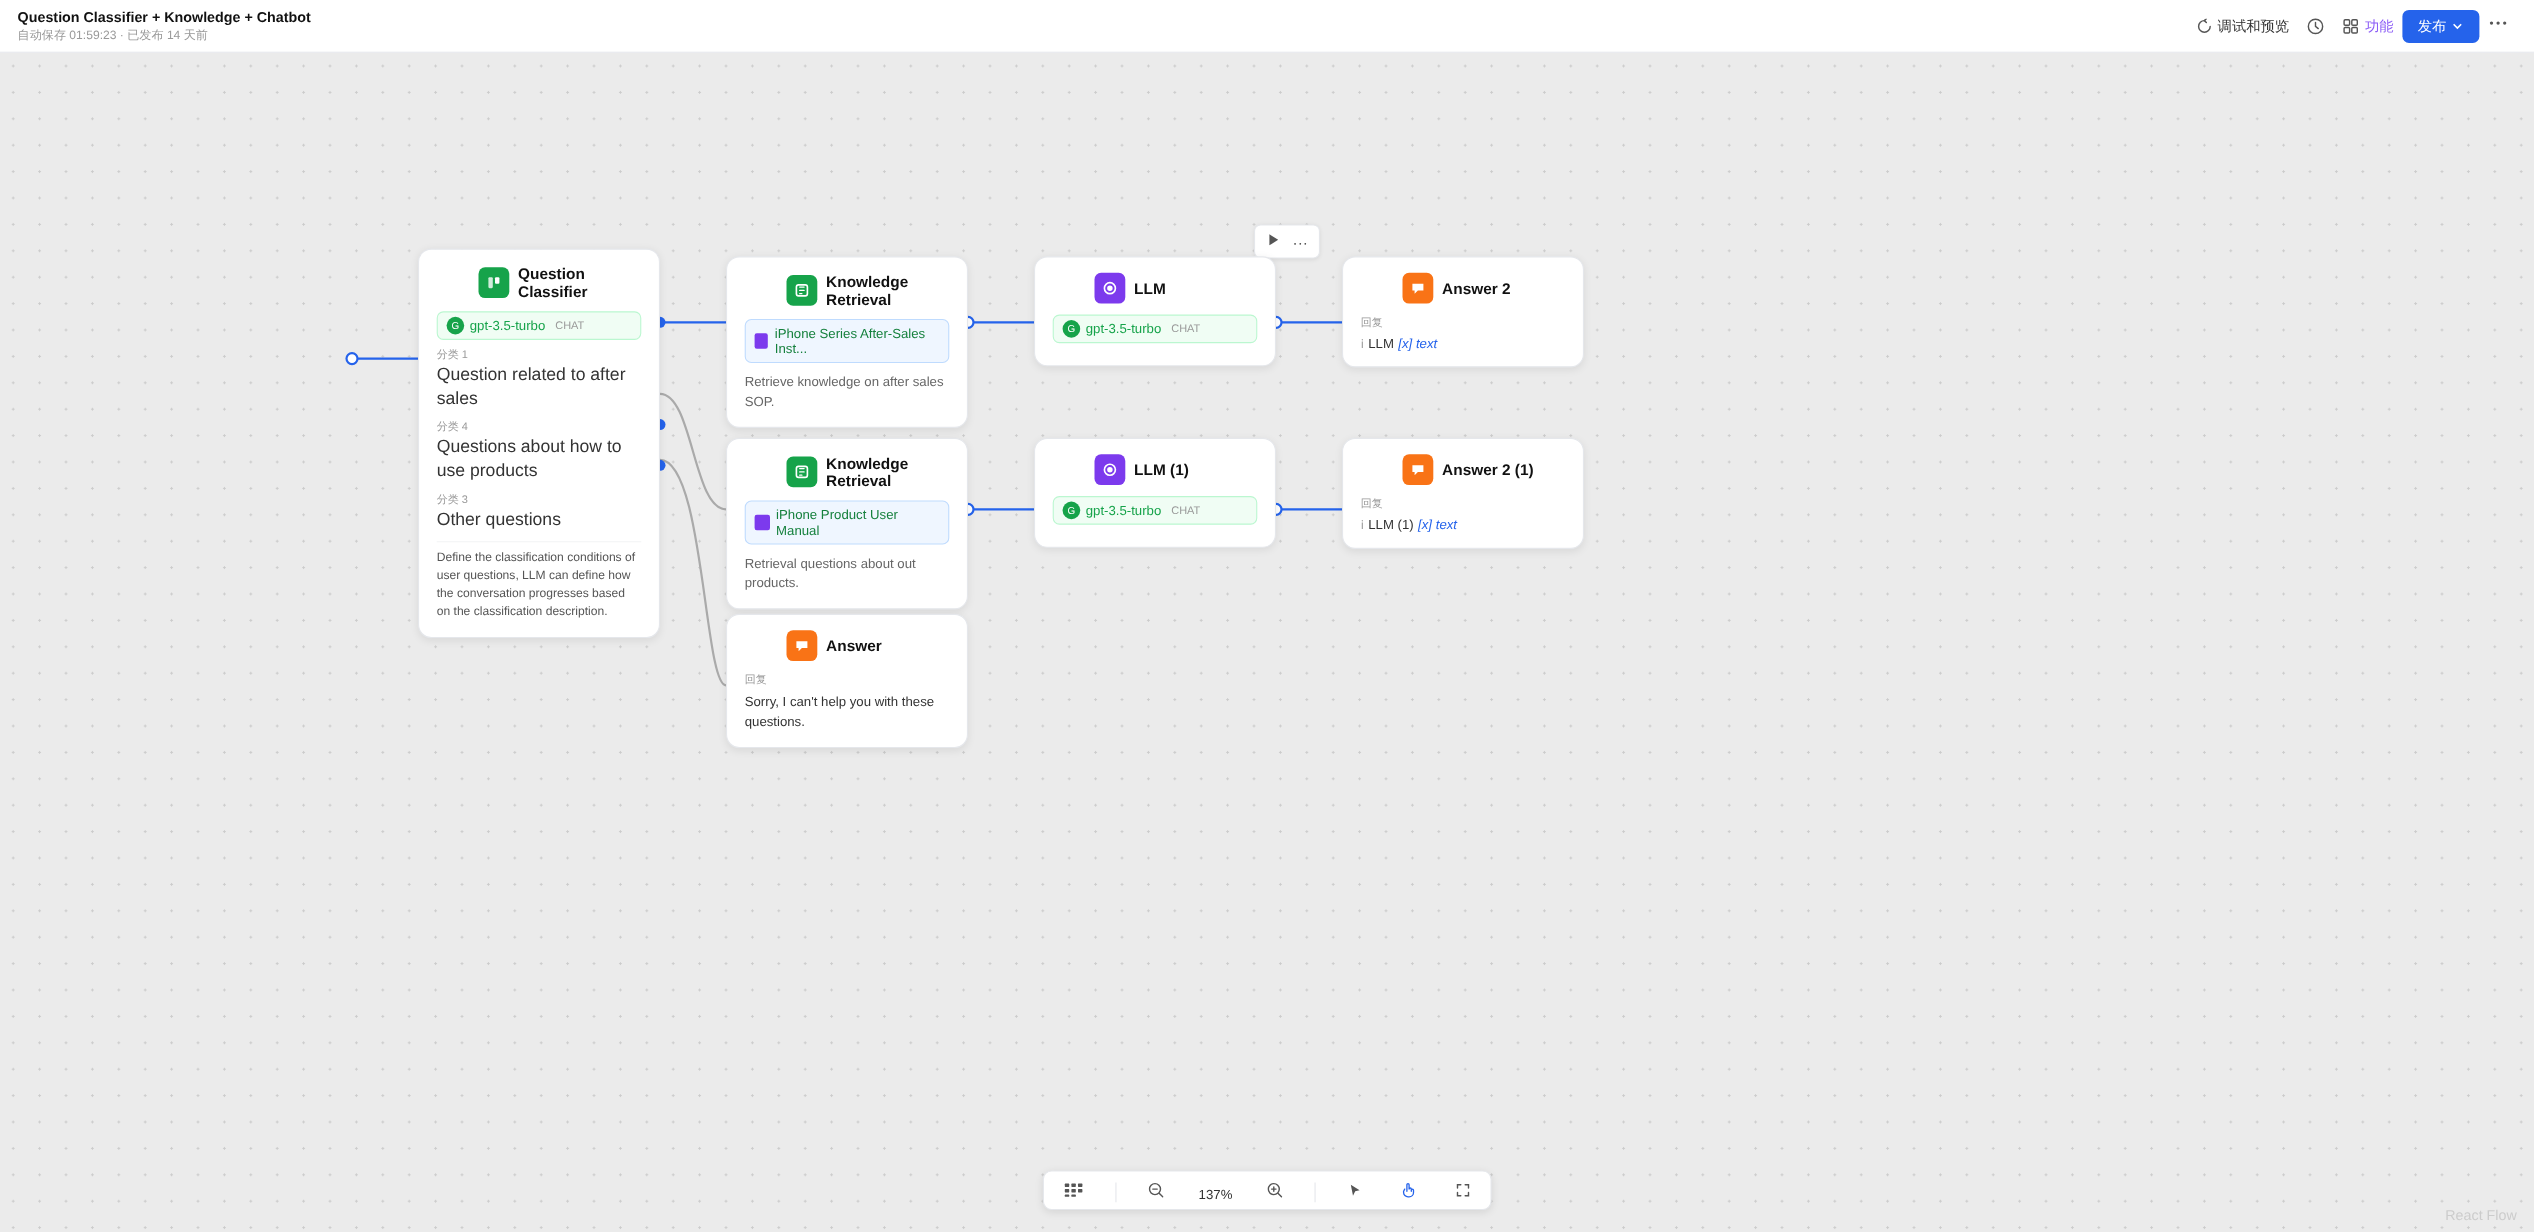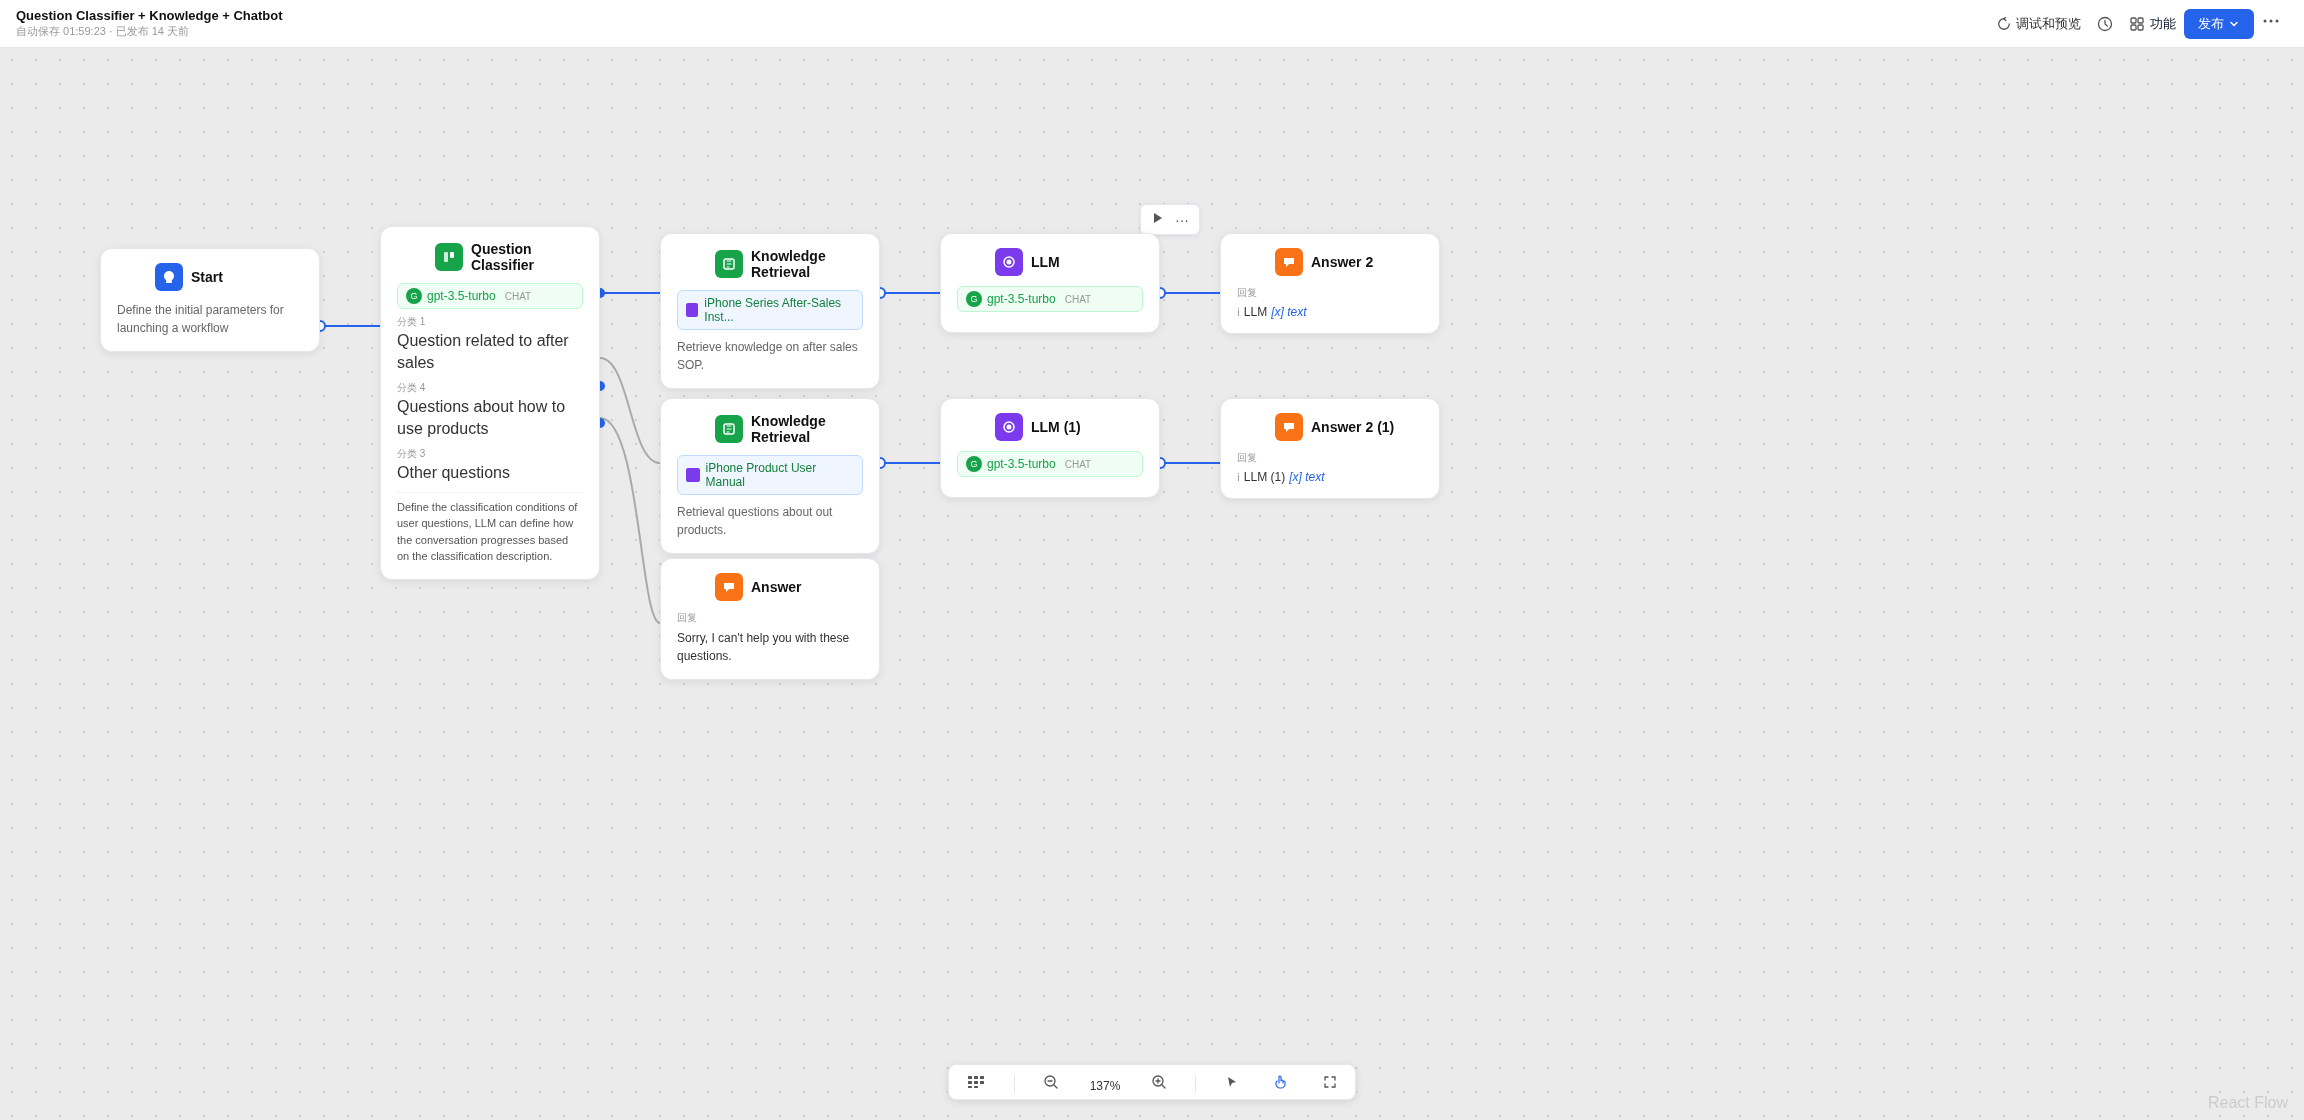--- a/index.html
+++ b/index.html
@@ -50,21 +50,21 @@
       padding: 5px 8px;
       border-radius: 6px;
       border: none;
       background: transparent;
     }
     .btn-icon {
       display: flex;
       align-items: center;
       gap: 5px;
       font-size: 13px;
-      color: #0f172a;
+      color: #8b5cf6;
       cursor: pointer;
       padding: 5px 8px;
       border-radius: 6px;
       border: none;
       background: transparent;
     }
     .btn-publish {
       background: #2563eb;
       color: #fff;
       border: none;
@@ -370,21 +370,21 @@
       border: 1px solid #e5e7eb;
       border-radius: 6px;
       padding: 4px 8px;
       box-shadow: 0 1px 4px rgba(0,0,0,0.08);
     }
 
     .react-watermark {
       position: absolute;
       bottom: 8px;
       right: 16px;
-      font-size: 16px;
+      font-size: 13px;
       color: #ccc;
     }
   </style>
 </head>
 <body>
 
 <div class="header">
   <div class="header-left">
     <div class="header-title">Question Classifier + Knowledge + Chatbot</div>
     <div class="header-subtitle">自动保存 01:59:23 · 已发布 14 天前</div>
@@ -459,31 +459,20 @@
 
   <div class="float-btn">
     <button style="background:none;border:none;cursor:pointer;padding:2px;">
       <svg width="14" height="14" viewBox="0 0 14 14" fill="none">
         <polygon points="3,2 11,7 3,12" fill="#555"></polygon>
       </svg>
     </button>
     <button style="background:none;border:none;cursor:pointer;padding:2px;font-size:14px;color:#555;">···</button>
   </div>
 
-  <div class="node node-start">
-    <div class="node-header">
-      <div class="node-icon icon-blue">
-        <svg width="16" height="16" viewBox="0 0 16 16" fill="none">
-          <path d="M8 2C5.2 2 3 4.2 3 7c0 1.8.9 3.4 2.3 4.4L5 14h6l-.3-2.6C12.1 10.4 13 8.8 13 7c0-2.8-2.2-5-5-5z" fill="#fff"></path>
-        </svg>
-      </div>
-      <div class="node-title">Start</div>
-    </div>
-    <div class="node-desc">Define the initial parameters for launching a workflow</div>
-  </div>
 
   <div class="node node-qc">
     <div class="node-header">
       <div class="node-icon icon-green">
         <svg width="16" height="16" viewBox="0 0 16 16" fill="none">
           <rect x="3" y="3" width="4" height="10" rx="1" fill="#fff" opacity="0.8"></rect>
           <rect x="9" y="3" width="4" height="6" rx="1" fill="#fff"></rect>
         </svg>
       </div>
       <div class="node-title">Question Classifier</div>

